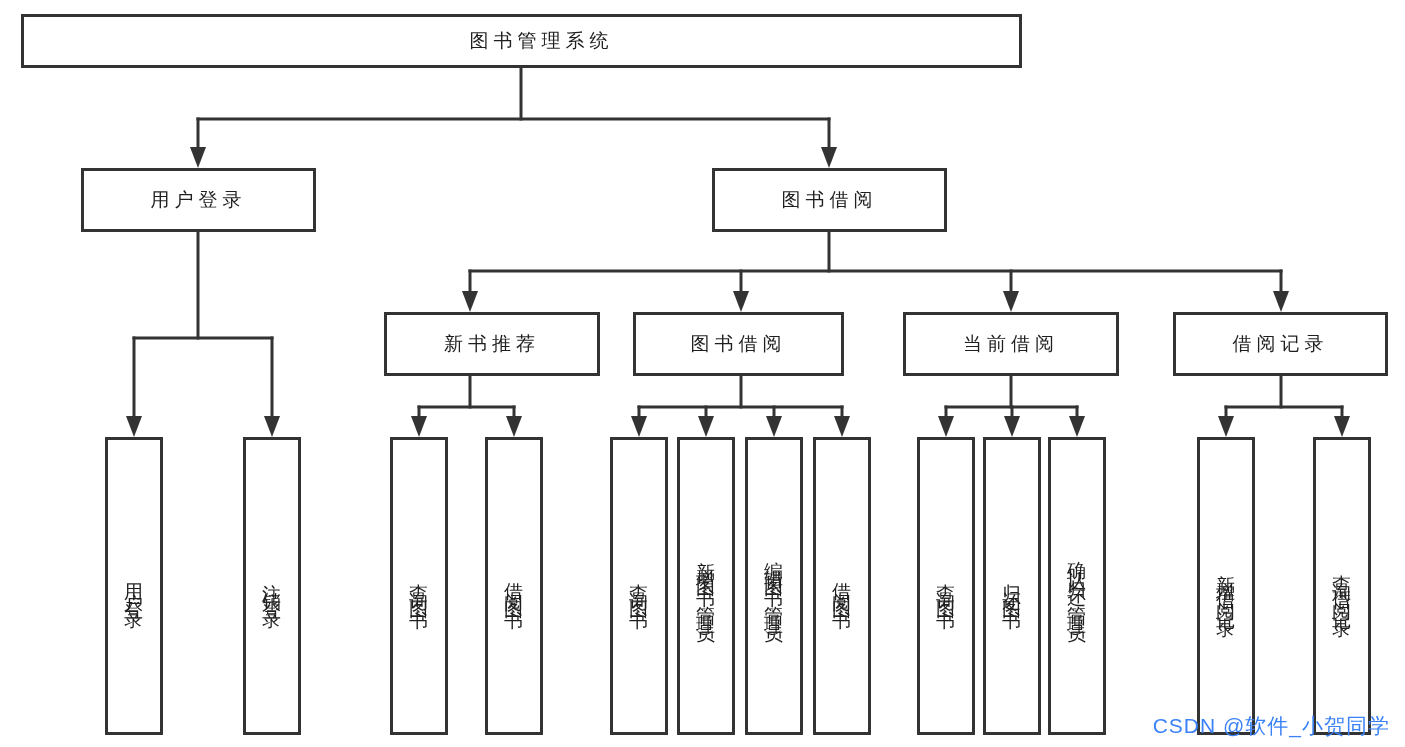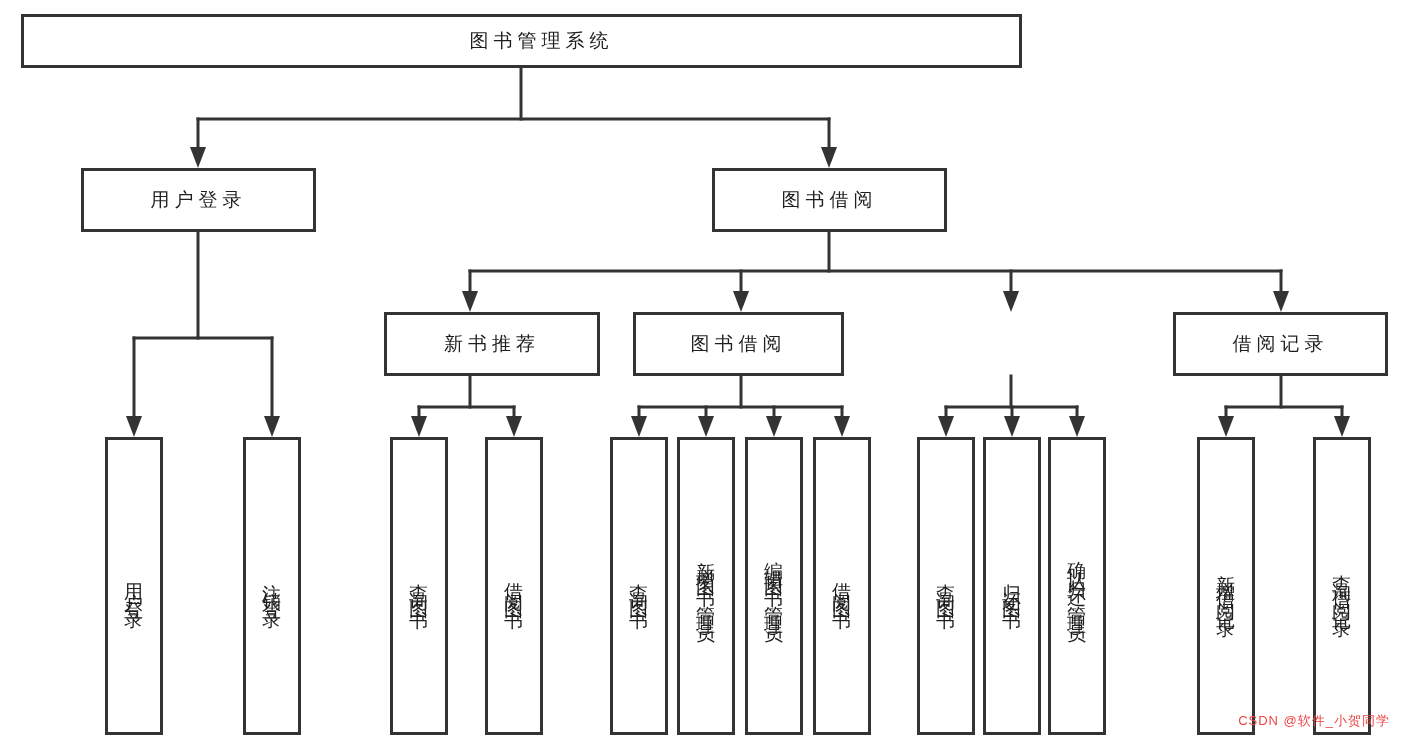--- a/index.html
+++ b/index.html
@@ -27,23 +27,23 @@
   .vbox {
     width:58px; height:298px;
     writing-mode:vertical-rl;
     text-orientation:mixed;
     font-size:19px;
   }
   .vbox span { letter-spacing:9px; line-height:1; }
   #watermark {
     position:absolute;
     top:712px; right:15px;
-    font-size:13px;
+    font-size:21px;
     letter-spacing:1px;
-    color:#ef4444;
+    color:#3b82f6;
     white-space:nowrap;
   }
 </style>
 </head>
 <body>
 
 <div id="canvas">
 
   <svg id="connectors" viewBox="0 0 1405 747" xmlns="http://www.w3.org/2000/svg" aria-hidden="true">
 
@@ -107,20 +107,21 @@
       <polygon points="1334,416 1350,416 1342,437"></polygon>
   </svg>
 
   <div class="box hbox" style="left:21px; top:14px; width:1001px; height:54px;padding-left:40px;">图书管理系统</div>
 
   <div class="box hbox" style="left:81px; top:168px; width:235px; height:64px;">用户登录</div>
   <div class="box hbox" style="left:712px; top:168px; width:235px; height:64px;">图书借阅</div>
 
   <div class="box hbox" style="left:384px; top:312px; width:216px; height:64px;">新书推荐</div>
   <div class="box hbox" style="left:633px; top:312px; width:211px; height:64px;">图书借阅</div>
+  <div class="box hbox" style="left:903px; top:312px; width:216px; height:64px;">当前借阅</div>
   <div class="box hbox" style="left:1173px; top:312px; width:215px; height:64px;">借阅记录</div>
 
   <div class="box vbox" style="left:105px; top:437px;">
     <span>用户登录</span>
   </div>
   <div class="box vbox" style="left:243px; top:437px;">
     <span>注销登录</span>
   </div>
 
   <div class="box vbox" style="left:390px; top:437px;">

